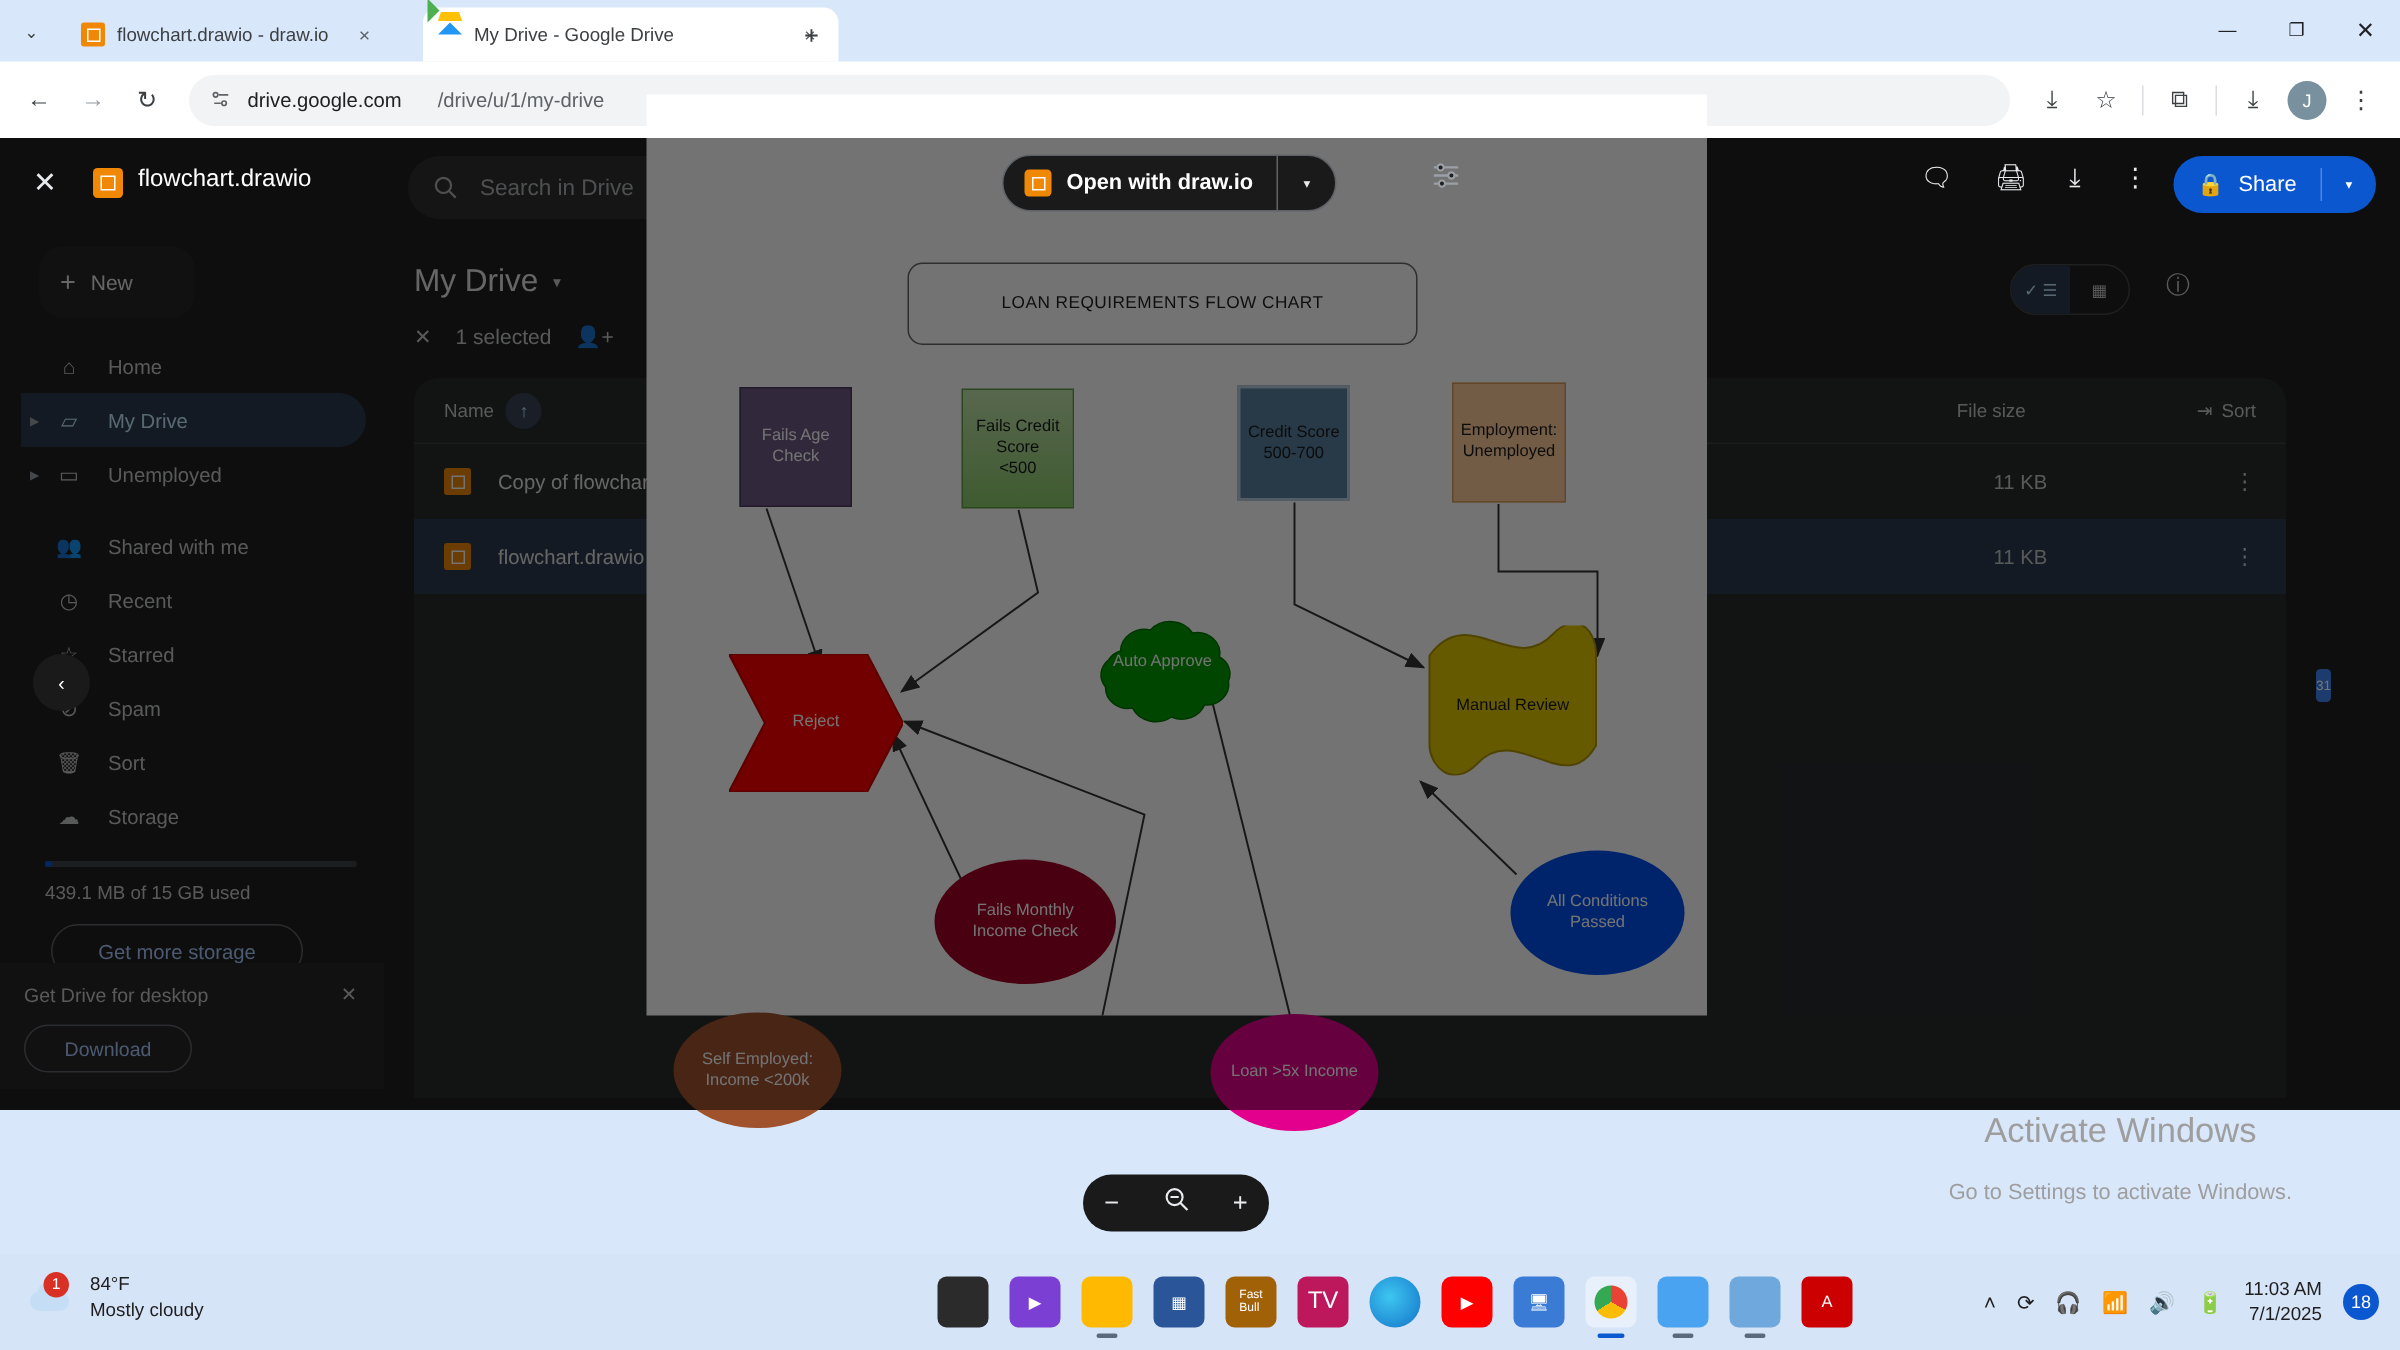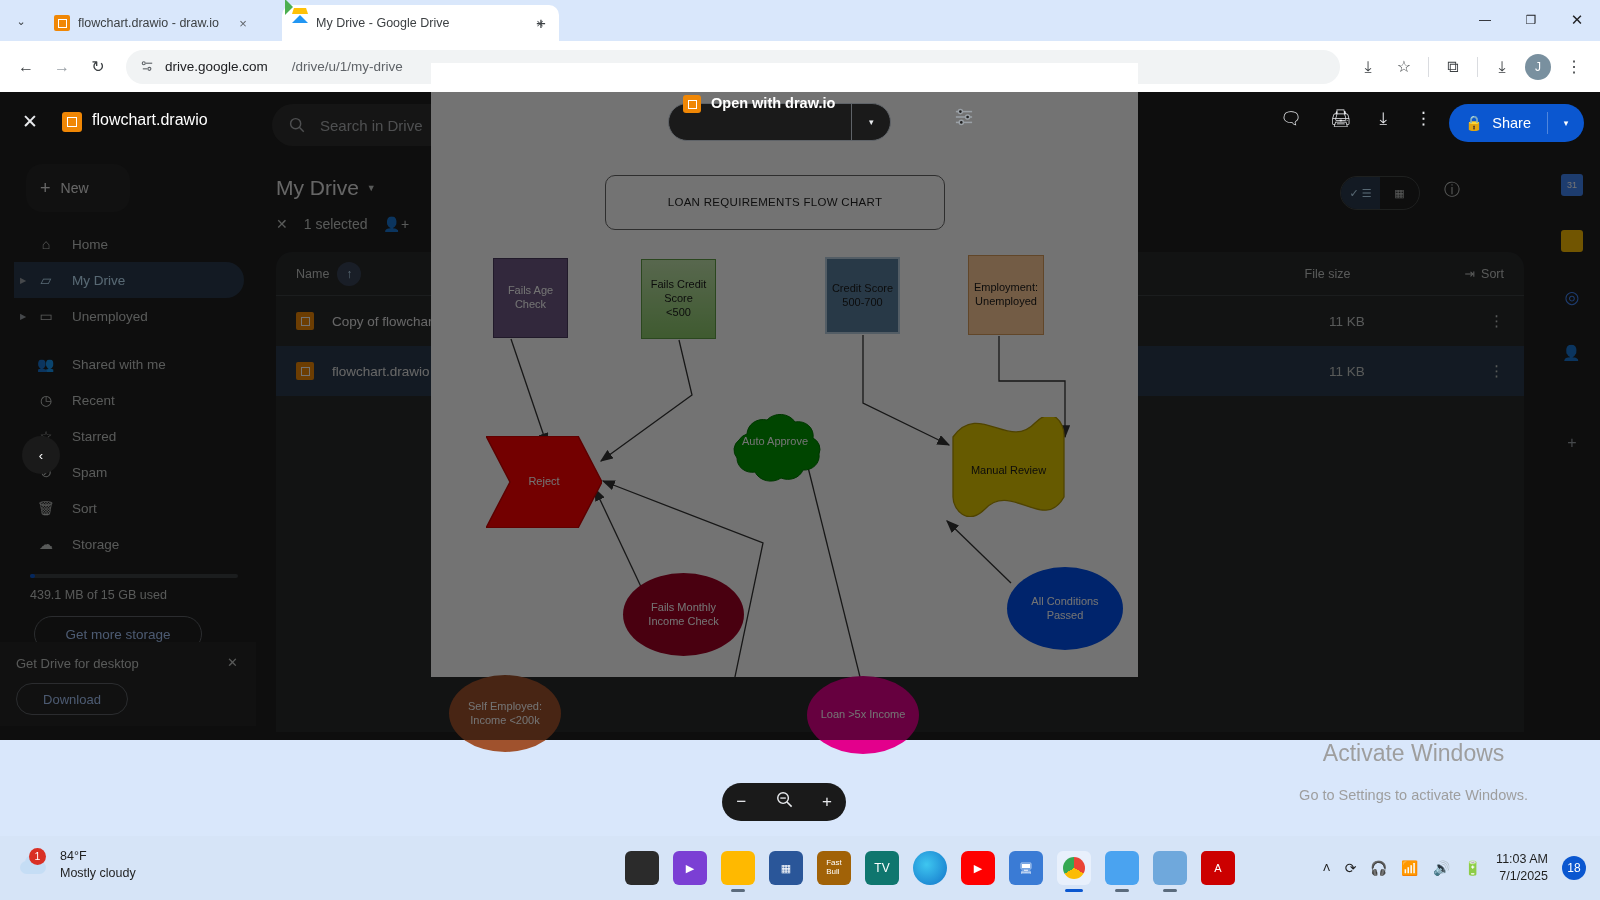--- a/index.html
+++ b/index.html
@@ -165,21 +165,21 @@
     display:flex; align-items:center; height:50px; padding:0 20px;
     color:#e3e3e3; font-size:13.5px;
   }
   .file-row.sel { background:#2b3b4e; }
   .fr-name { width:480px; display:flex; align-items:center; gap:18px; }
   .fr-ico { width:18px; height:18px; background:#f08705; border-radius:2px; display:flex; align-items:center; justify-content:center;}
   .fr-ico i { width:9px; height:9px; border:1.5px solid #fff; display:block; }
   .fr-size { width:160px; color:#c4c7c5; }
   .fr-more { margin-left:auto; color:#c4c7c5; font-size:15px; }
 
-  .drive-rail { position:absolute; right:0; top:62px; width:56px; bottom:0; display:flex; flex-direction:column; align-items:center; padding-top:20px; gap:34px;}
+  .drive-rail { position:absolute; right:0; top:62px; width:56px; bottom:0; display:flex; flex-direction:row; align-items:center; padding-top:20px; gap:34px;}
   .rail-ico { width:22px; height:22px; display:flex; align-items:center; justify-content:center; font-size:14px; border-radius:3px;}
 
   .collapse-fab {
     position:absolute; left: 22px; top: 344px; width: 38px; height: 38px;
     border-radius: 19px; background:#1a1a1a; color:#fff; display:flex;
     align-items:center; justify-content:center; font-size:13px; z-index: 6;
   }
 
   
   .preview-overlay { position:absolute; left:0; top:92px; width:1600px; height:744px; z-index: 10; pointer-events:none; }
@@ -187,21 +187,21 @@
   .pv-fileico {
     position:absolute; left:62px; top:20px; width:20px; height:20px; background:#f08705;
     border-radius:3px; display:flex; align-items:center; justify-content:center;
   }
   .pv-fileico i { width:10px; height:10px; border:1.7px solid #fff; display:block; }
   .pv-filename { position:absolute; left:92px; top:19px; color:#ffffff; font-size:16px; }
   .pv-openbtn {
     position:absolute; left:668px; top:103px; height:38px; border-radius:19px;
     background:#1a1a1a; border:1px solid #5f6368; display:flex; align-items:center;
   }
-  .pv-openbtn-main { display:flex; gap:10px; padding:0 16px 0 14px; height:54px; }
+  .pv-openbtn-main { display:flex; align-items:center; gap:10px; padding:0 16px 0 14px; height:54px; }
   .pv-openbtn-ico { width:18px; height:18px; background:#f08705; border-radius:3px; display:flex; align-items:center; justify-content:center;}
   .pv-openbtn-ico i { width:9px; height:9px; border:1.5px solid #fff; display:block;}
   .pv-openbtn-label { color:#ffffff; font-size:14.5px; font-weight:bold; }
   .pv-openbtn-split { width:1px; height:38px; background:#5f6368; }
   .pv-openbtn-caret { width:38px; height:38px; display:flex; align-items:center; justify-content:center; color:#e8eaed; font-size:9px; }
   .pv-filters { position:absolute; left:953px; top:108px; color:#9aa0a6; font-size:17px; }
   .pv-acts { position:absolute; right:168px; top:108px; display:flex; gap:28px; align-items:center; }
   .pv-act { color:#e8eaed; font-size:17px; }
   .pv-share {
     position:absolute; right:16px; top:104px; height:38px; border-radius:19px;
@@ -655,21 +655,21 @@
 
     <div class="tb-apps">
       <div class="tb-app" style="background:#2b2b2b;"></div>
       <div class="tb-app" style="background:#7b3fd4;">▶</div>
       <div class="tb-app" style="background:#ffb900;">
           <span class="tb-dot"></span>
         </div>
       <div class="tb-app" style="background:#2a5699;">▦</div>
       <div class="tb-app" style="background:#a16207;font-size:8px;line-height:1.1;white-space:pre-line;">Fast
 Bull</div>
-      <div class="tb-app" style="background:#0f766e;font-size:12px;">TV</div>
+      <div class="tb-app" style="background:#be185d;font-size:16px;">TV</div>
       <div class="tb-app" style="background:radial-gradient(circle at 40% 40%,#3ec6f0,#1273c9);border-radius:17px;"></div>
       <div class="tb-app" style="background:#ff0000;border-radius:7px;">▶</div>
       <div class="tb-app" style="background:#3a7bd5;">🖥</div>
       <div class="tb-app active-app">
         <span style="width:22px;height:22px;border-radius:11px;background:conic-gradient(#ea4335 0 33%,#fbbc05 33% 66%,#34a853 66% 100%);display:block;"></span>
         <span class="tb-dot blue"></span>
       </div>
       <div class="tb-app" style="background:#4aa3f0;border-radius:6px;">
           <span class="tb-dot"></span>
         </div>

